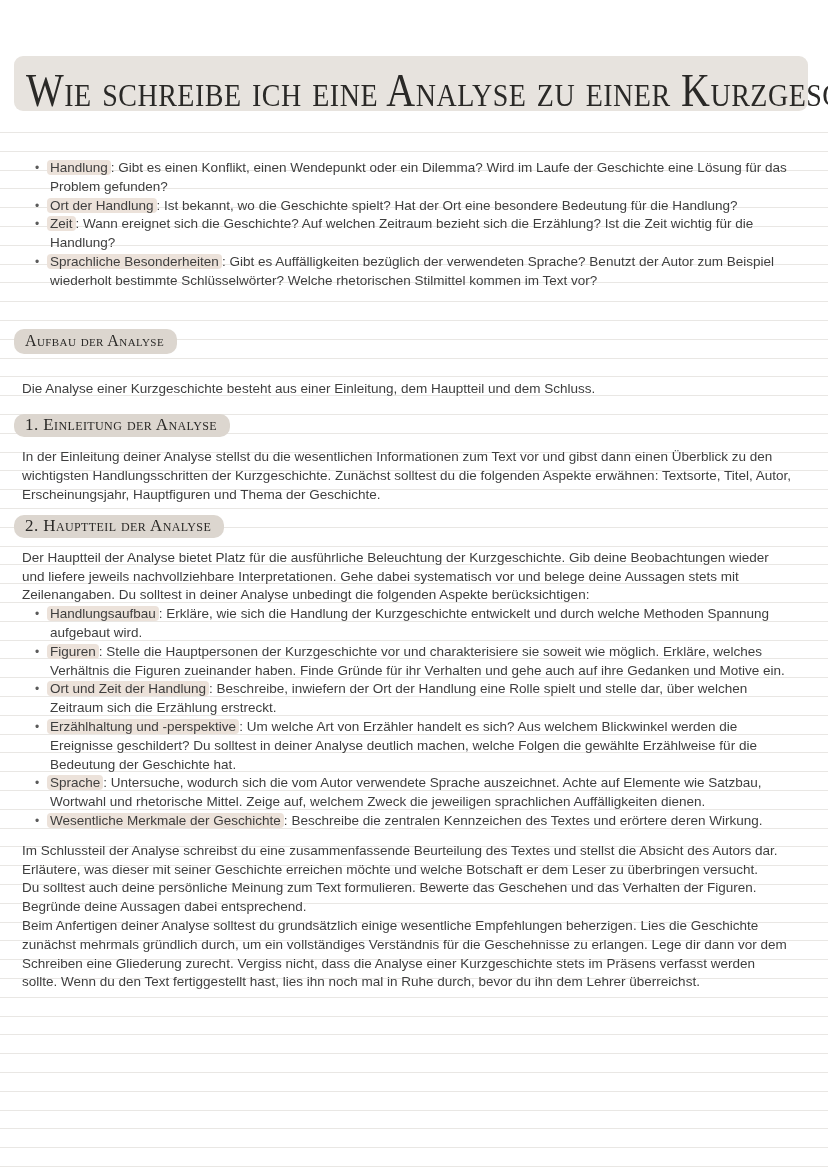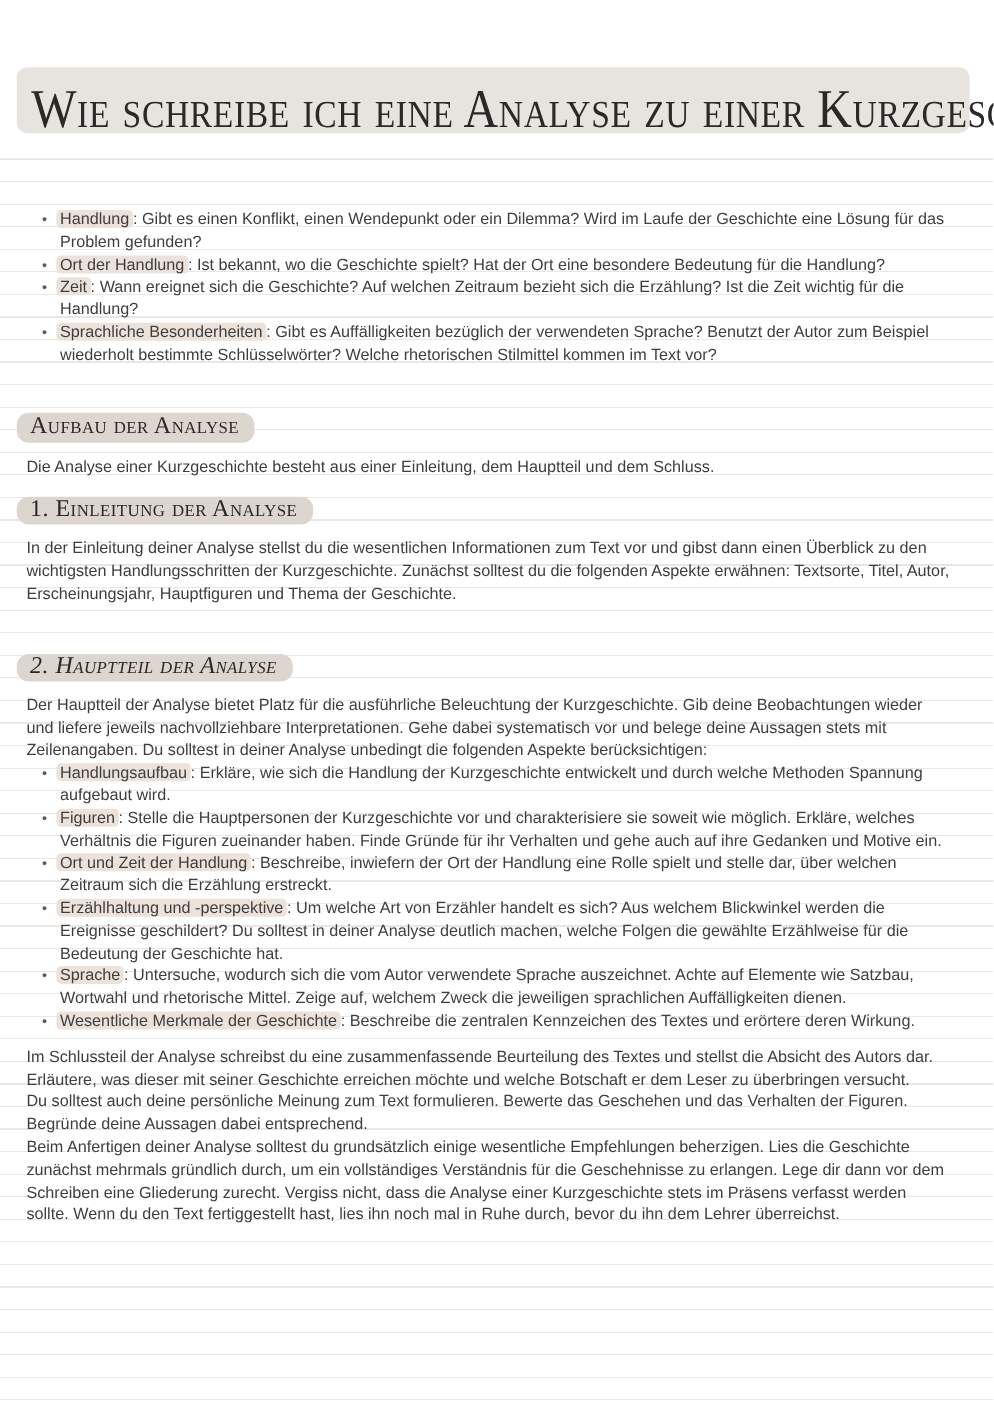--- a/index.html
+++ b/index.html
@@ -50,35 +50,35 @@
     background: var(--heading-pill, #dcd6cf);
     border-radius: 10px;
     padding: 1px 13px 3px 11px;
     margin-left: -8px;
     font-family: "Liberation Serif", serif;
     font-variant: small-caps;
     font-weight: 400;
     color: var(--text-heading, #2e2d2b);
     letter-spacing: 0.4px;
   }
-  h2.pill { font-size: 20px; line-height: 21px; margin-top: 38px; margin-bottom: 0; }
-  h3.pill { font-size: 20px; line-height: 19px; margin-bottom: 0; }
+  h2.pill { font-size: 16px; line-height: 21px; margin-top: 38px; margin-bottom: 15px; }
+  h3.pill { font-size: 17px; line-height: 19px; margin-bottom: 0; }
   h3.h3-einleitung { margin-top: 16px; }
-  h3.h3-hauptteil  { margin-top: 40px; font-style: italic; }
+  h3.h3-hauptteil  { margin-top: 10px; }
   h3.h3-schluss    { margin-top: 24px; }
 
   p.body-text {
     margin: 11px 0 0 0;
     font-size: 13.5px;
     line-height: 18.8px;
   }
   p.body-text + p.body-text { margin-top: 0; }
 
   ul.term-list { margin: 0; padding: 0 0 0 28px; list-style: none; }
-  ul.intro-list { margin-top: 63px; }
+  ul.intro-list { margin-top: 48px; }
   ul.term-list li {
     position: relative;
     font-size: 13.5px;
     line-height: 18.8px;
   }
   ul.term-list li::before {
     content: "\2022";
     position: absolute;
     left: -15px; top: 0;
     font-size: 12px;

